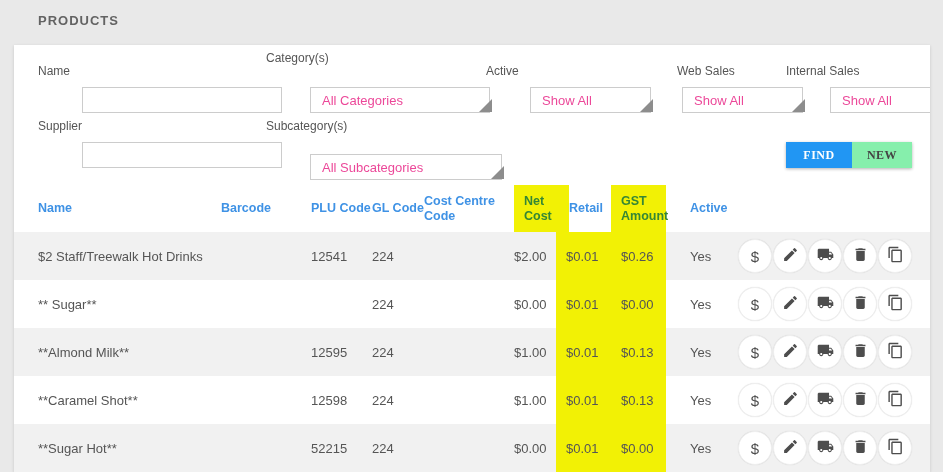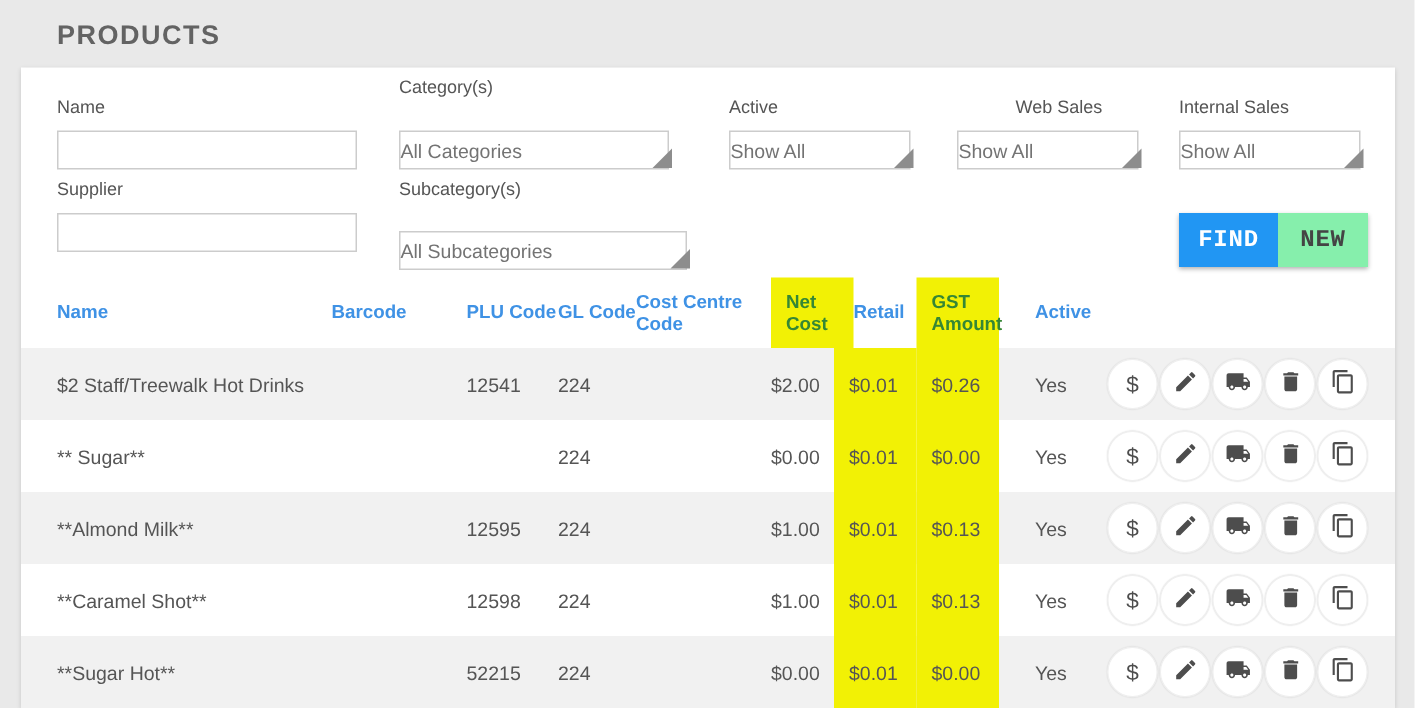--- a/index.html
+++ b/index.html
@@ -5,49 +5,50 @@
   * { margin:0; padding:0; box-sizing:border-box; }
   html,body { width:943px; height:472px; overflow:hidden; }
   body {
     background:#e9e9e9;
     font-family:"Liberation Sans", sans-serif;
     color:#555;
     position:relative;
   }
   .page-title {
     position:absolute; left:38px; top:13px;
-    font-size:18px; color:#636363; letter-spacing:1px; font-weight:bold;
+    font-size:13px; color:#636363; letter-spacing:1px; font-weight:bold;
   }
   .card {
     position:absolute; left:14px; top:45px; width:916px; height:427px;
     background:#fff; box-shadow:0 1px 3px rgba(0,0,0,.15);
     overflow:hidden;
   }
   
   .filters { position:relative; height:140px; }
   .flabel { position:absolute; font-size:12px; color:#555; }
   .finput, .fselect {
     position:absolute; height:26px; border:1px solid #ccc; background:#fff;
-    font-size:13px; color:#737373; padding:0 0;
+    font-size:13px; color:#ec4899; padding:0 11px;
     font-family:"Liberation Sans", sans-serif;
+    margin-left:44px;
   }
   .fselect { display:flex; align-items:center; }
   .grip {
     position:absolute; right:-3px; bottom:0;
     width:0; height:0;
     border-bottom:13px solid #8d8d8d; border-left:13px solid transparent;
   }
   .btn-group {
     position:absolute; left:772px; top:97px; display:flex;
     box-shadow:0 1px 3px rgba(0,0,0,.3);
   }
   .btn {
-    height:36px; border:none; font-size:16px; font-weight:bold;
+    height:26px; border:none; font-size:12px; font-weight:bold;
     letter-spacing:.5px; cursor:pointer; display:flex; align-items:center;
-    justify-content:center; font-family:Liberation Mono, monospace;
+    justify-content:center; font-family:Liberation Serif, serif;
   }
   .btn-find { width:66px; background:#2196f3; color:#fff; }
   .btn-new  { width:60px; background:#86efac; color:#444; }
   
   .tbl { position:absolute; left:0; top:140px; width:916px; }
   .trow { display:flex; align-items:stretch; height:48px; font-size:13px; color:#555; }
   .hrow { height:47px; color:#3f92e5; font-weight:bold; font-size:12.5px; }
   .trow.alt { background:#f1f1f1; }
   .cell { display:flex; align-items:center; }
   .c-name    { width:207px; padding-left:24px; }

